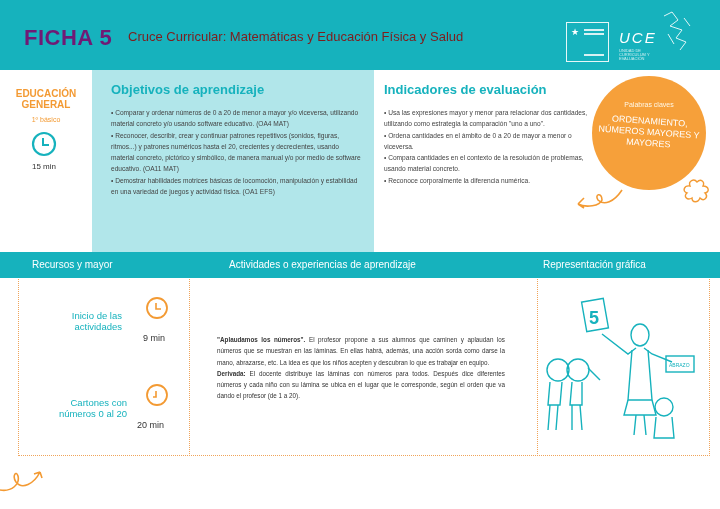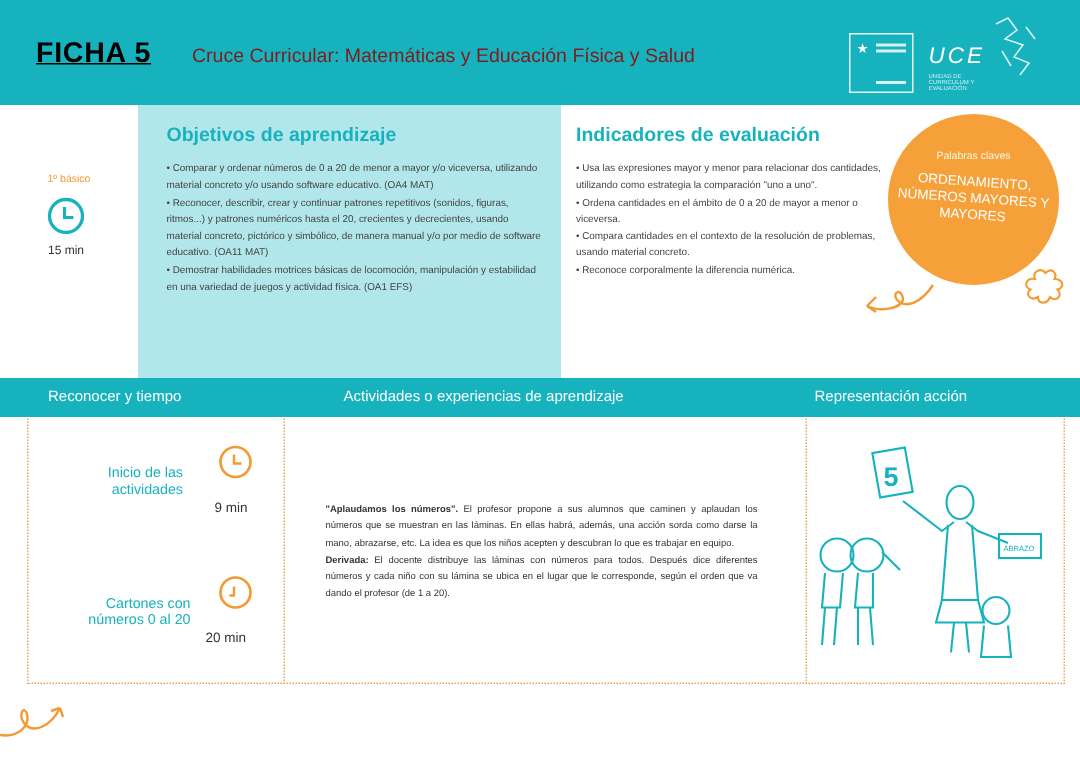--- a/index.html
+++ b/index.html
@@ -1,18 +1,18 @@
 <!DOCTYPE html>
 <html><head>
 <meta charset="utf-8">
 <style>
   * { box-sizing: border-box; margin: 0; padding: 0; }
   body { width: 720px; height: 509px; background: #ffffff; font-family: "Liberation Sans", sans-serif; position: relative; overflow: hidden; }
   .header { position: absolute; left: 0; top: 0; width: 720px; height: 70px; background: #16b2bd; }
-  .header .ficha { position: absolute; left: 24px; top: 25px; color: #000000; font-weight: bold; font-size: 19px; letter-spacing: 0.5px; text-decoration: underline; }
+  .header .ficha { position: absolute; left: 24px; top: 25px; color: #701a75; font-weight: bold; font-size: 22px; letter-spacing: 0.5px; }
   .header .subtitle { position: absolute; left: 128px; top: 29px; color: #7f1d1d; font-size: 13px; }
   .logo-gov { position: absolute; left: 566px; top: 22px; width: 43px; height: 40px; border: 1px solid #e6f7f8; }
   .logo-gov .star { position: absolute; left: 4px; top: 4px; font-size: 9px; color: #fff; }
   .logo-gov .lines { position: absolute; left: 17px; top: 6px; width: 20px; height: 6px; border-top: 2px solid #d8f1f3; border-bottom: 2px solid #d8f1f3; }
   .logo-gov .bottom { position: absolute; left: 17px; bottom: 5px; width: 20px; height: 2px; background: #d8f1f3; }
   .logo-uce { position: absolute; left: 619px; top: 29px; color: #fff; font-size: 15px; letter-spacing: 2px; font-style: italic; }
   .logo-uce-sub { position: absolute; left: 619px; top: 49px; color: #cfeff1; font-size: 4px; line-height: 4px; }
   .logo-doodle { position: absolute; left: 660px; top: 8px; }
 
   .left-col { position: absolute; left: 0; top: 70px; width: 92px; height: 182px; background: #fff; }
@@ -64,20 +64,21 @@
     <div>UNIDAD DE</div>
     <div>CURRICULUM Y</div>
     <div>EVALUACIÓN</div>
   </div>
   <svg class="logo-doodle" width="34" height="50" viewBox="0 0 34 50">
     <path d="M4 8 L12 4 L18 12 L10 18 L22 22 L16 30 L26 34 L20 42 M8 26 L14 36 M24 10 L30 18" stroke="#e0f6f7" stroke-width="1" fill="none"></path>
   </svg>
 </div>
 
 <div class="left-col">
+  <div class="edu">EDUCACIÓN GENERAL</div>
   <div class="level">1º básico</div>
   <svg class="clock-big" width="26" height="26" viewBox="0 0 26 26">
     <circle cx="13" cy="13" r="11" stroke="#16b2bd" stroke-width="2.2" fill="none"></circle>
     <path d="M12 7 L12 14 L18 14" stroke="#16b2bd" stroke-width="2" fill="none"></path>
   </svg>
   <div class="time-big">15 min</div>
 </div>
 
 <div class="objectives">
   <h2>Objetivos de aprendizaje</h2>
@@ -103,23 +104,23 @@
     <path d="M15 4 C19 0 23 4 21 8 C27 8 28 14 23 15 C27 19 22 24 18 20 C16 25 10 25 10 20 C5 23 1 18 5 15 C0 13 2 7 8 8 C6 3 12 0 15 4 Z" stroke="#f39a33" stroke-width="1.4" fill="none"></path>
   </svg>
 </div>
 
 <div class="keywords">
   <div class="kw-label">Palabras claves</div>
   <div class="kw-text">ORDENAMIENTO, NÚMEROS MAYORES Y MAYORES</div>
 </div>
 
 <div class="section-bar">
-  <span style="left:32px">Reconocer y tiempo</span>
+  <span style="left:32px">Recursos y mayor</span>
   <span style="left:229px">Actividades o experiencias de aprendizaje</span>
-  <span style="left:543px">Representación acción</span>
+  <span style="left:543px">Representación gráfica</span>
 </div>
 
 <div class="grid"></div>
 <div class="vline" style="left:189px"></div>
 <div class="vline" style="left:537px"></div>
 
 <div class="res-label" style="left:42px;top:310px;width:80px;">Inicio de las actividades</div>
 <svg class="clock-small" style="left:145px;top:296px;" width="24" height="24" viewBox="0 0 24 24">
   <circle cx="12" cy="12" r="10" stroke="#f39a33" stroke-width="1.8" fill="none"></circle>
   <path d="M11 7 L11 13 L16 13" stroke="#f39a33" stroke-width="1.6" fill="none"></path>

